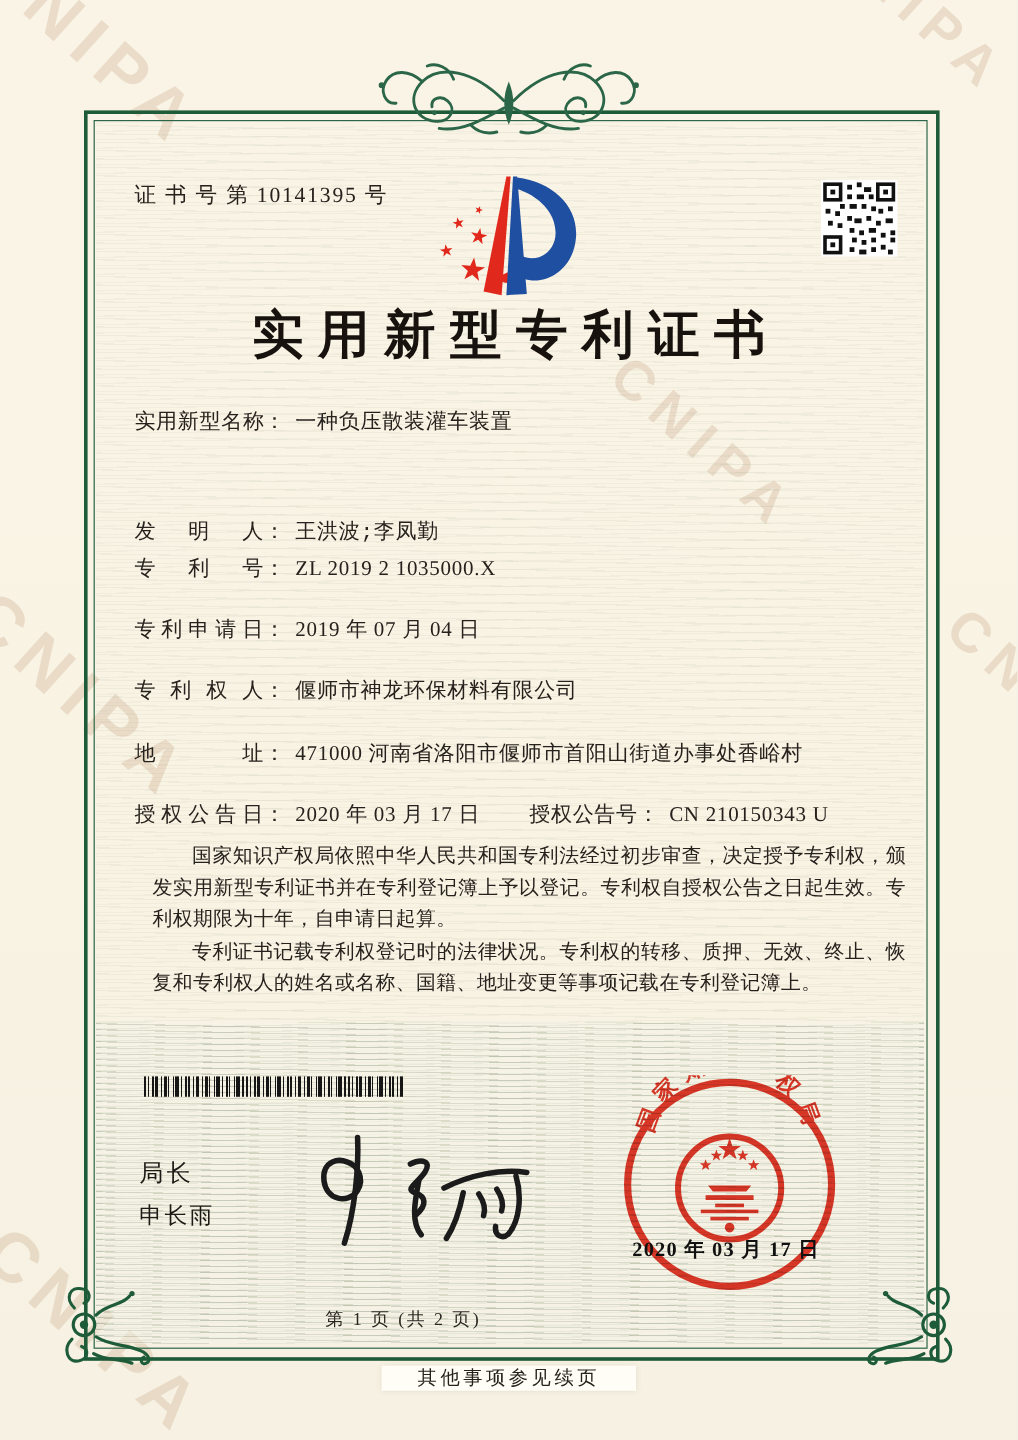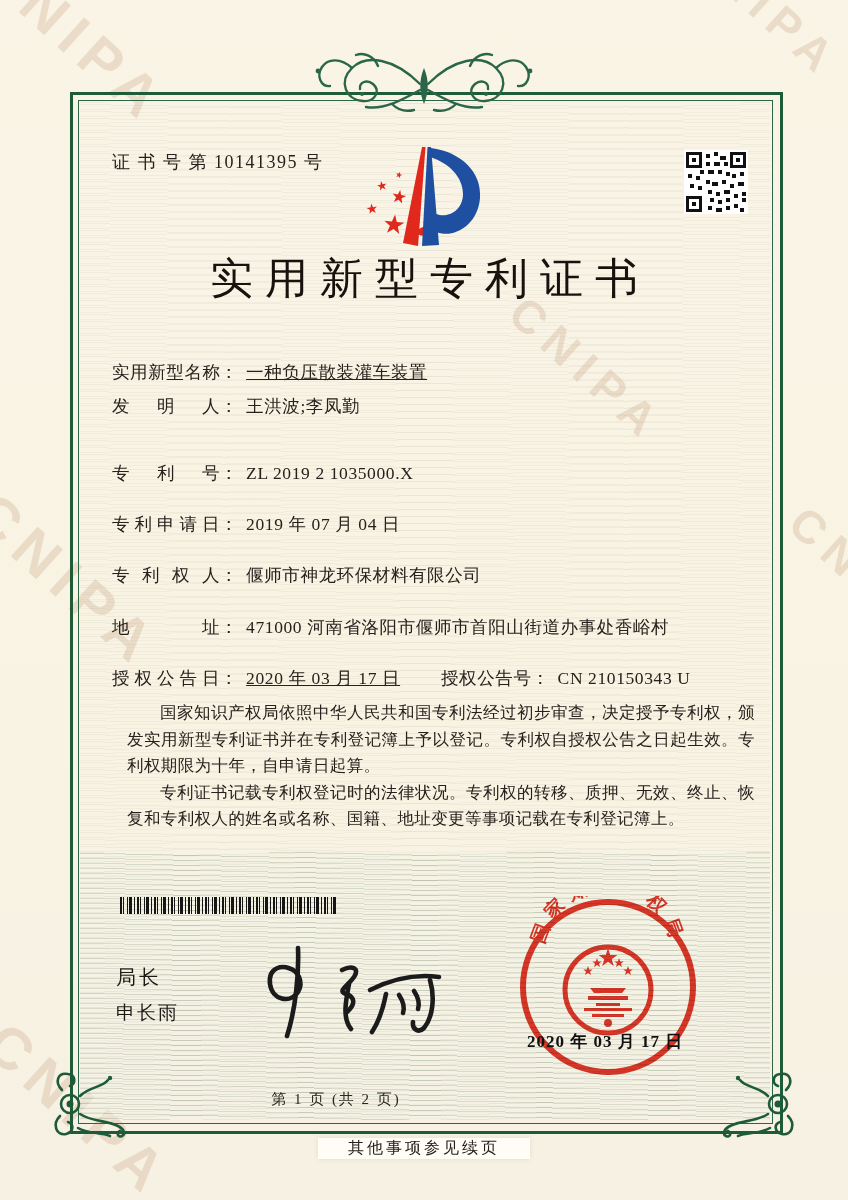--- a/index.html
+++ b/index.html
@@ -55,21 +55,21 @@
   .corner-br{position:absolute;left:716px;top:1066px;width:84px;height:80px;transform:scaleX(-1);}
   
   .cert-no{
     position:absolute;left:112px;top:150px;
     font-size:18px;color:#26211c;letter-spacing:1.5px;
   }
   .logo{position:absolute;left:358px;top:142px;width:132px;height:114px;}
   .qr{position:absolute;left:684px;top:150px;width:64px;height:64px;}
   .title{
     position:absolute;left:0;top:250px;width:848px;
-    text-align:center;font-size:43px;font-weight:normal;color:#17120d;
+    text-align:center;font-size:43px;font-weight:bold;color:#17120d;
     letter-spacing:12px;text-indent:12px;
   }
   
   .field-row{
     position:absolute;left:112px;width:650px;
     font-size:17.5px;color:#26211c;letter-spacing:0.6px;white-space:nowrap;
   }
   .flabel{
     display:inline-block;width:108px;
     text-align:justify;text-align-last:justify;
@@ -243,39 +243,39 @@
       <rect x="24" y="56" width="4" height="4"></rect>
         <rect x="32" y="58" width="6" height="4"></rect>
         <rect x="42" y="56" width="4" height="4"></rect>
       <rect x="50" y="54" width="4" height="4"></rect>
         <rect x="56" y="58" width="4" height="4"></rect>
     </g>
   </svg>
 
   <div class="title">实用新型专利证书</div>
 
-  <div class="field-row" style="top:360px;text-decoration:underline;">
+  <div class="field-row" style="top:339px;">
     <span class="flabel">实用新型名称</span><span class="fcolon">：</span><span class="fvalue">一种负压散装灌车装置</span>
   </div>
-  <div class="field-row" style="top:394px;">
+  <div class="field-row" style="top:430px;font-family:Liberation Mono, monospace;">
     <span class="flabel">发明人</span><span class="fcolon">：</span><span class="fvalue">王洪波;李凤勤</span>
   </div>
   <div class="field-row" style="top:461px;">
     <span class="flabel">专利号</span><span class="fcolon">：</span><span class="fvalue">ZL 2019 2 1035000.X</span>
   </div>
   <div class="field-row" style="top:512px;">
     <span class="flabel">专利申请日</span><span class="fcolon">：</span><span class="fvalue">2019 年 07 月 04 日</span>
   </div>
   <div class="field-row" style="top:563px;">
     <span class="flabel">专利权人</span><span class="fcolon">：</span><span class="fvalue">偃师市神龙环保材料有限公司</span>
   </div>
   <div class="field-row" style="top:615px;">
     <span class="flabel">地址</span><span class="fcolon">：</span><span class="fvalue">471000 河南省洛阳市偃师市首阳山街道办事处香峪村</span>
   </div>
-  <div class="field-row" style="top:666px;text-decoration:underline;">
+  <div class="field-row" style="top:666px;">
     <span class="flabel">授权公告日</span><span class="fcolon">：</span><span class="fvalue">2020 年 03 月 17 日</span>
     <span class="grant-no-group">
       <span>授权公告号</span><span>：</span><span class="fvalue">CN 210150343 U</span>
     </span>
   </div>
 
   <div class="body-text">
     <p>国家知识产权局依照中华人民共和国专利法经过初步审查，决定授予专利权，颁发实用新型专利证书并在专利登记簿上予以登记。专利权自授权公告之日起生效。专利权期限为十年，自申请日起算。</p>
     <p>专利证书记载专利权登记时的法律状况。专利权的转移、质押、无效、终止、恢复和专利权人的姓名或名称、国籍、地址变更等事项记载在专利登记簿上。</p>
   </div>

